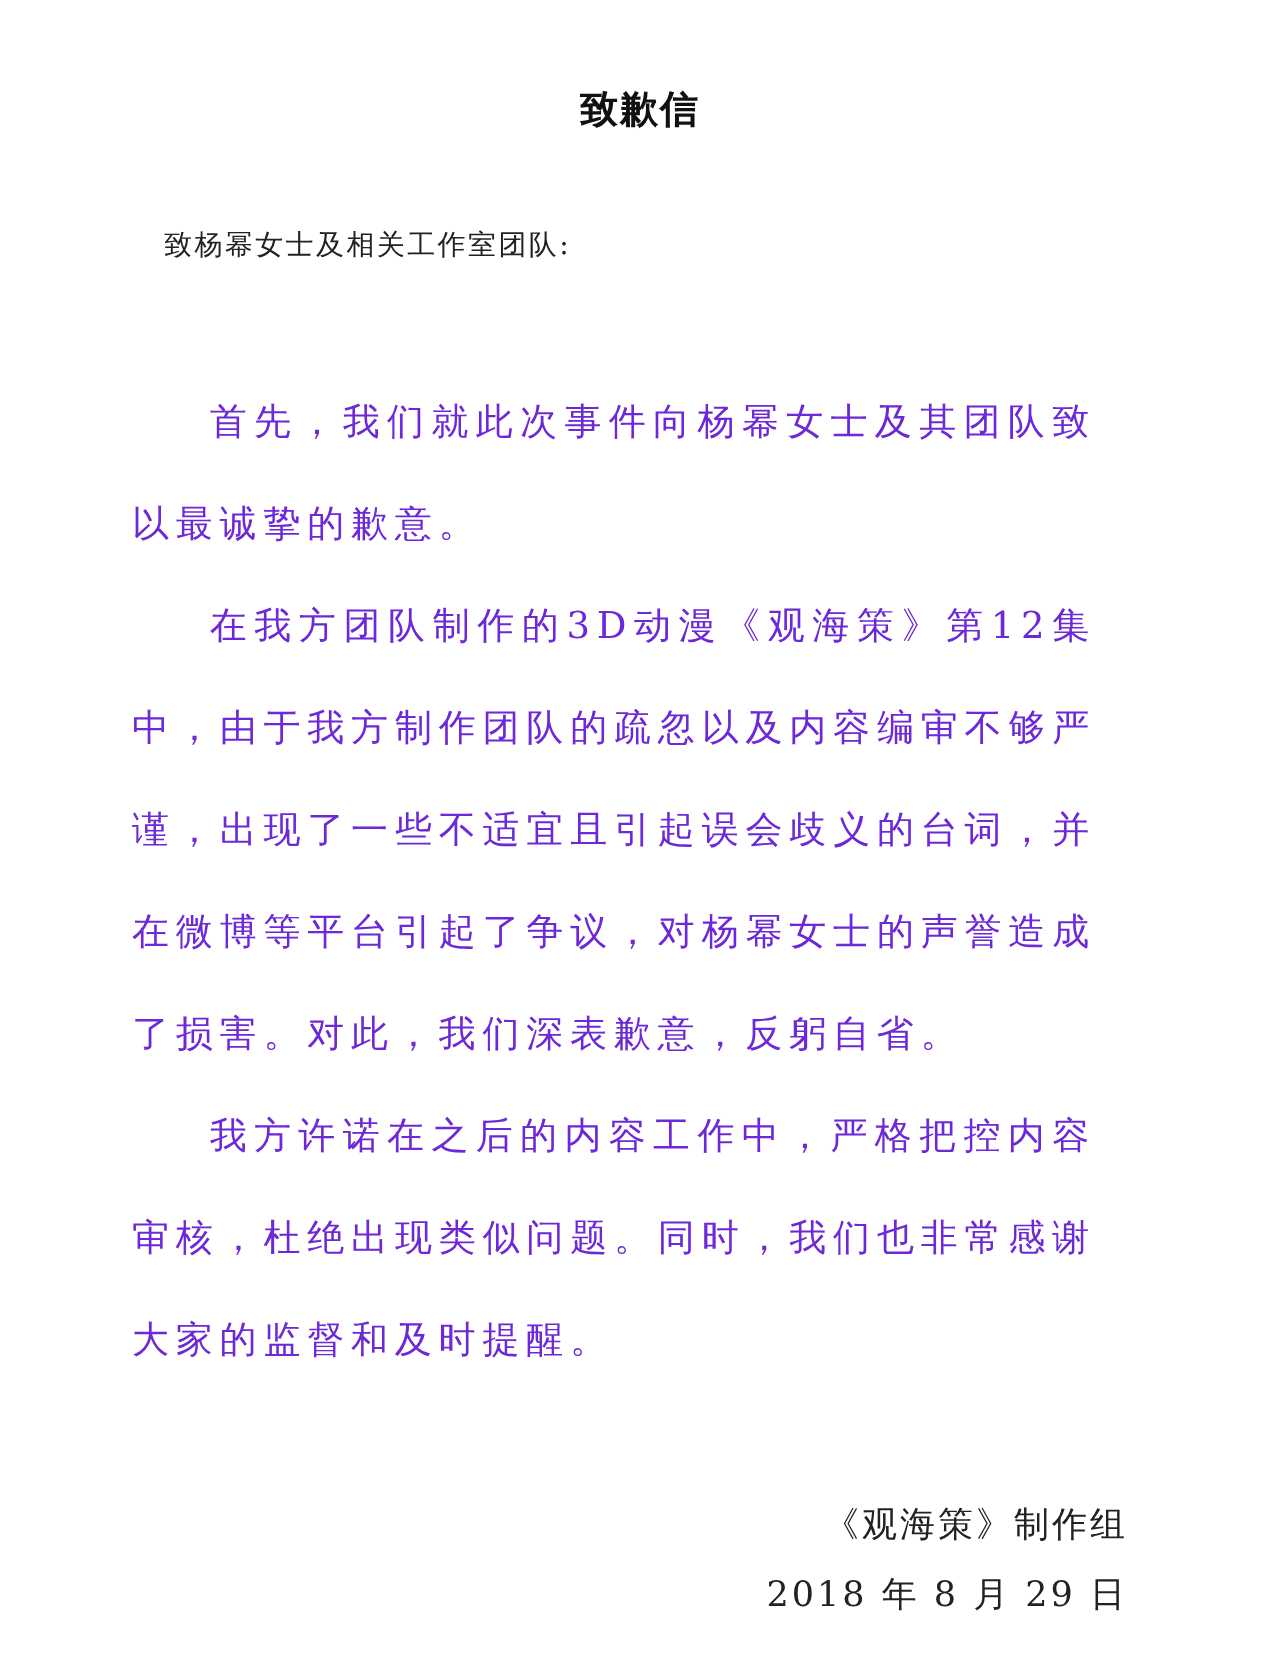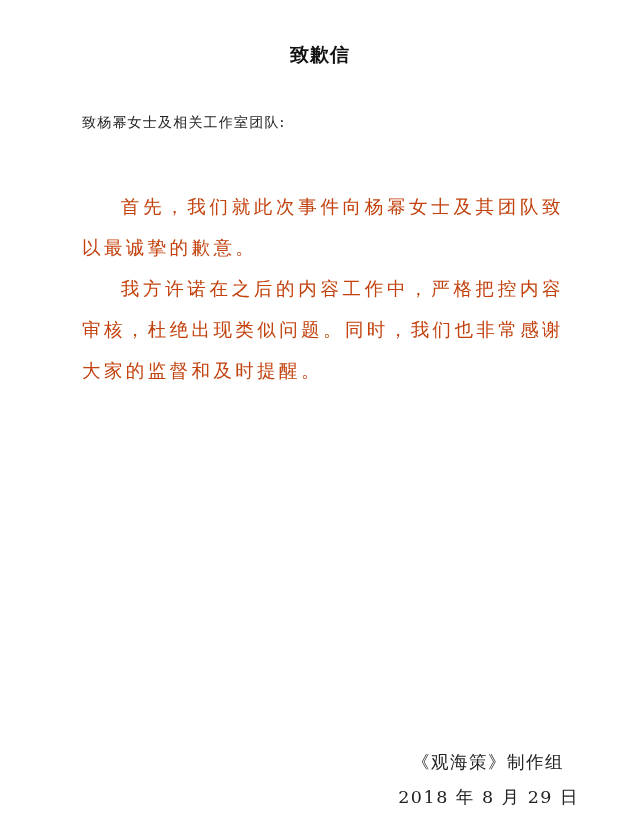--- a/index.html
+++ b/index.html
@@ -38,54 +38,55 @@
       position: absolute;
       top: 114px;
       left: 82px;
       font-size: 14px;
       letter-spacing: 1.2px;
       color: #222;
     }
     .body {
       position: absolute;
       top: 186px;
-      left: 82px;
+      left: 66px;
       width: 482px;
       font-size: 18.5px;
-      line-height: 41px;
+      line-height: 51px;
       letter-spacing: 3.4px;
-      color: #c2410c;
+      color: #6d28d9;
       text-align: justify;
       text-justify: inter-character;
     }
     .body p {
       margin: 0;
       text-indent: 2.1em;
     }
     .signature {
       position: absolute;
       left: 0;
       width: 564px;
       text-align: right;
       font-size: 17.5px;
       letter-spacing: 1.5px;
       color: #222;
       margin-top: 16px;
     }
     .sig-org { top: 734px; }
-    .sig-date { top: 769px; padding-left: 15px; }
+    .sig-date { top: 769px; }
   </style>
 </head>
 <body>
 
 <div class="page">
   <div class="title">致歉信</div>
 
   <div class="salutation">致杨幂女士及相关工作室团队:</div>
 
   <div class="body">
     <p>首先，我们就此次事件向杨幂女士及其团队致以最诚挚的歉意。</p>
+    <p>在我方团队制作的3D动漫《观海策》第12集中，由于我方制作团队的疏忽以及内容编审不够严谨，出现了一些不适宜且引起误会歧义的台词，并在微博等平台引起了争议，对杨幂女士的声誉造成了损害。对此，我们深表歉意，反躬自省。</p>
     <p>我方许诺在之后的内容工作中，严格把控内容审核，杜绝出现类似问题。同时，我们也非常感谢大家的监督和及时提醒。</p>
   </div>
 
   <div class="signature sig-org">《观海策》制作组</div>
   <div class="signature sig-date">2018 年 8 月 29 日</div>
 </div>
 
 </body></html>

